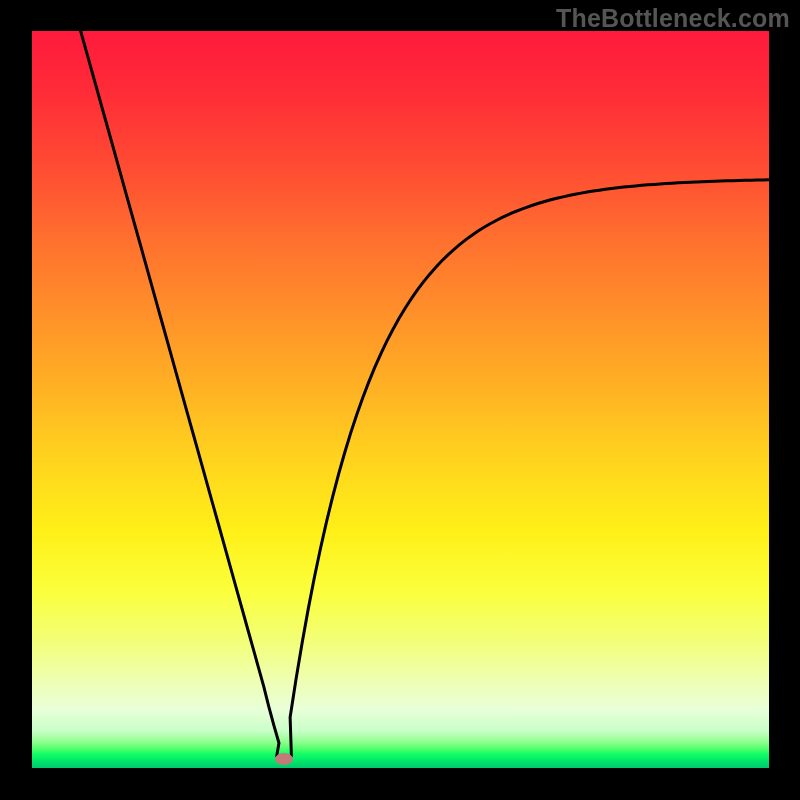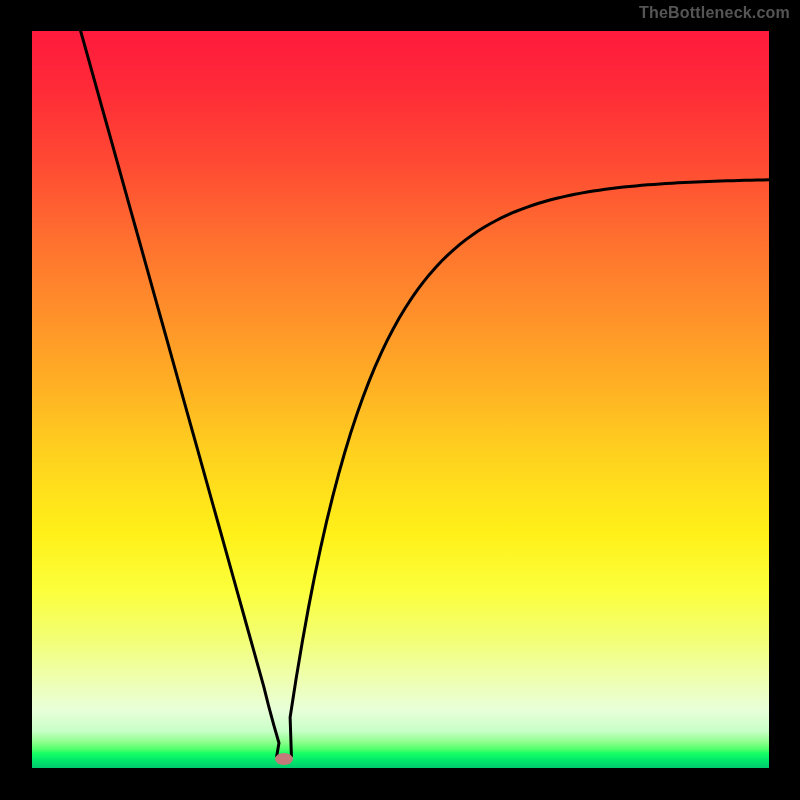--- a/index.html
+++ b/index.html
@@ -14,21 +14,21 @@
     position: relative;
     width: 800px;
     height: 800px;
   }
   #watermark {
     position: absolute;
     top: 4px;
     right: 10px;
     color: #555;
     font-family: Arial, Helvetica, sans-serif;
-    font-size: 16px;
+    font-size: 25px;
     font-weight: 600;
     z-index: 4;
     letter-spacing: 0.2px;
   }
   #plot-area {
     position: absolute;
     left: 32px;
     top: 31px;
     width: 737px;
     height: 737px;

